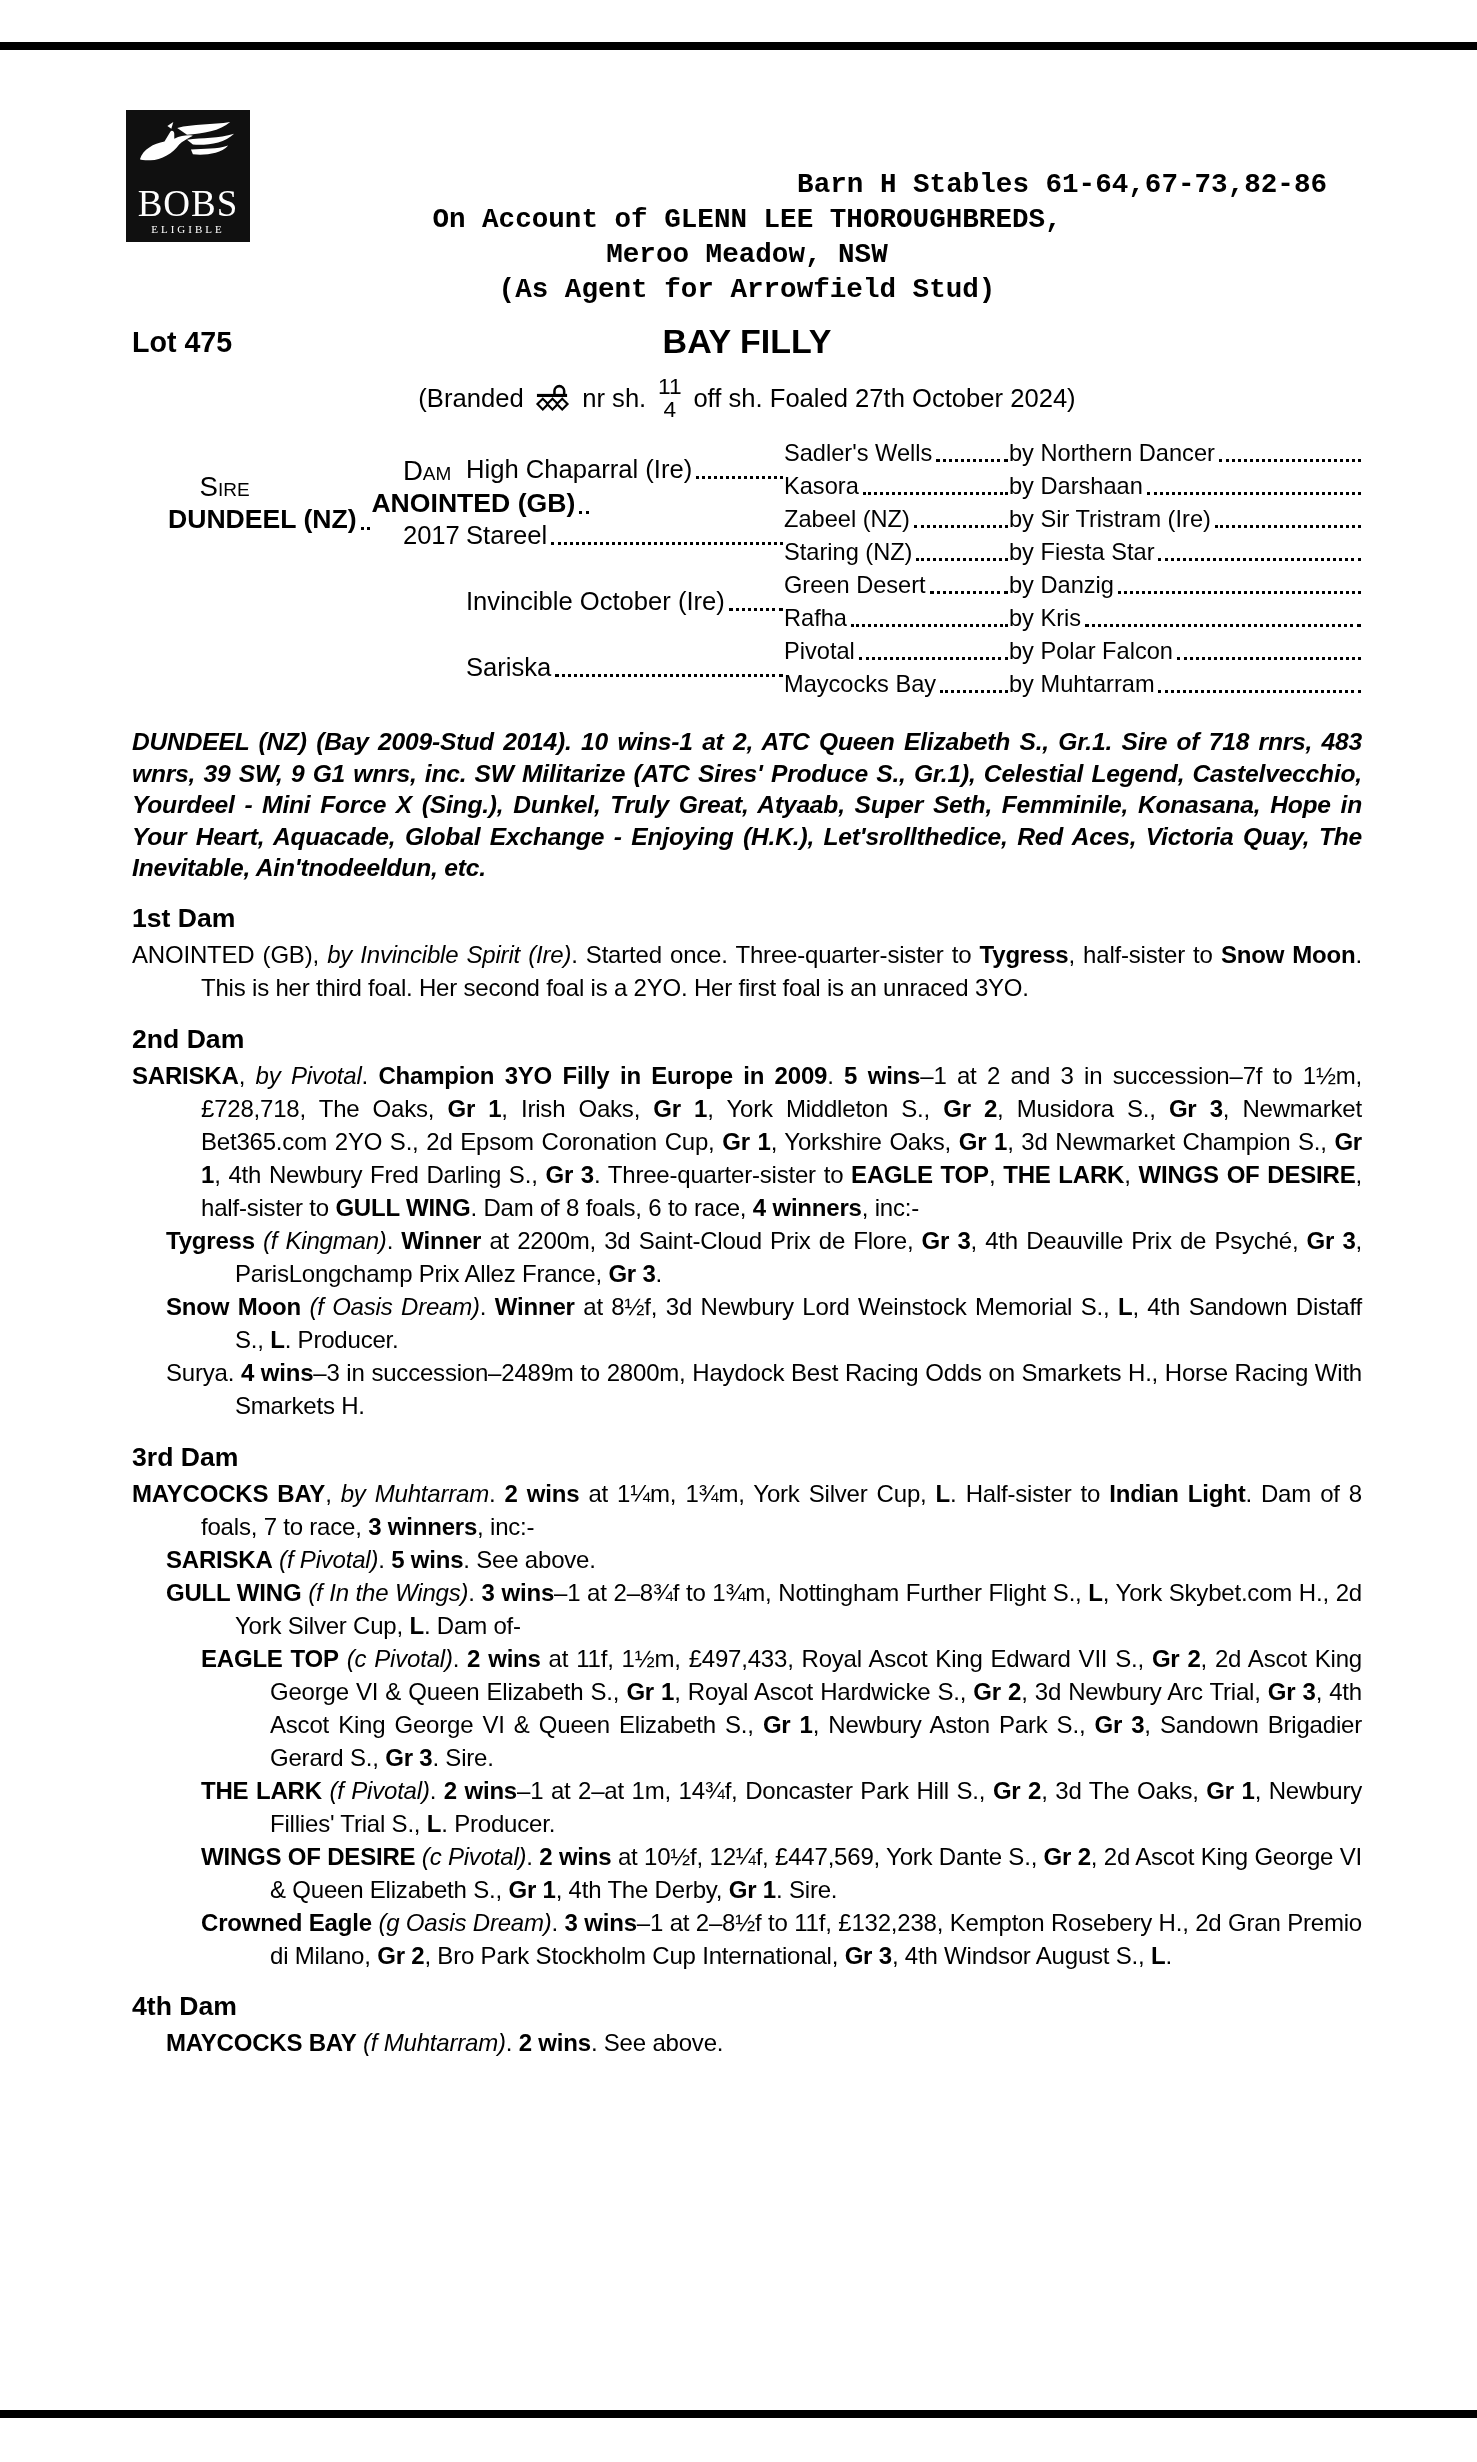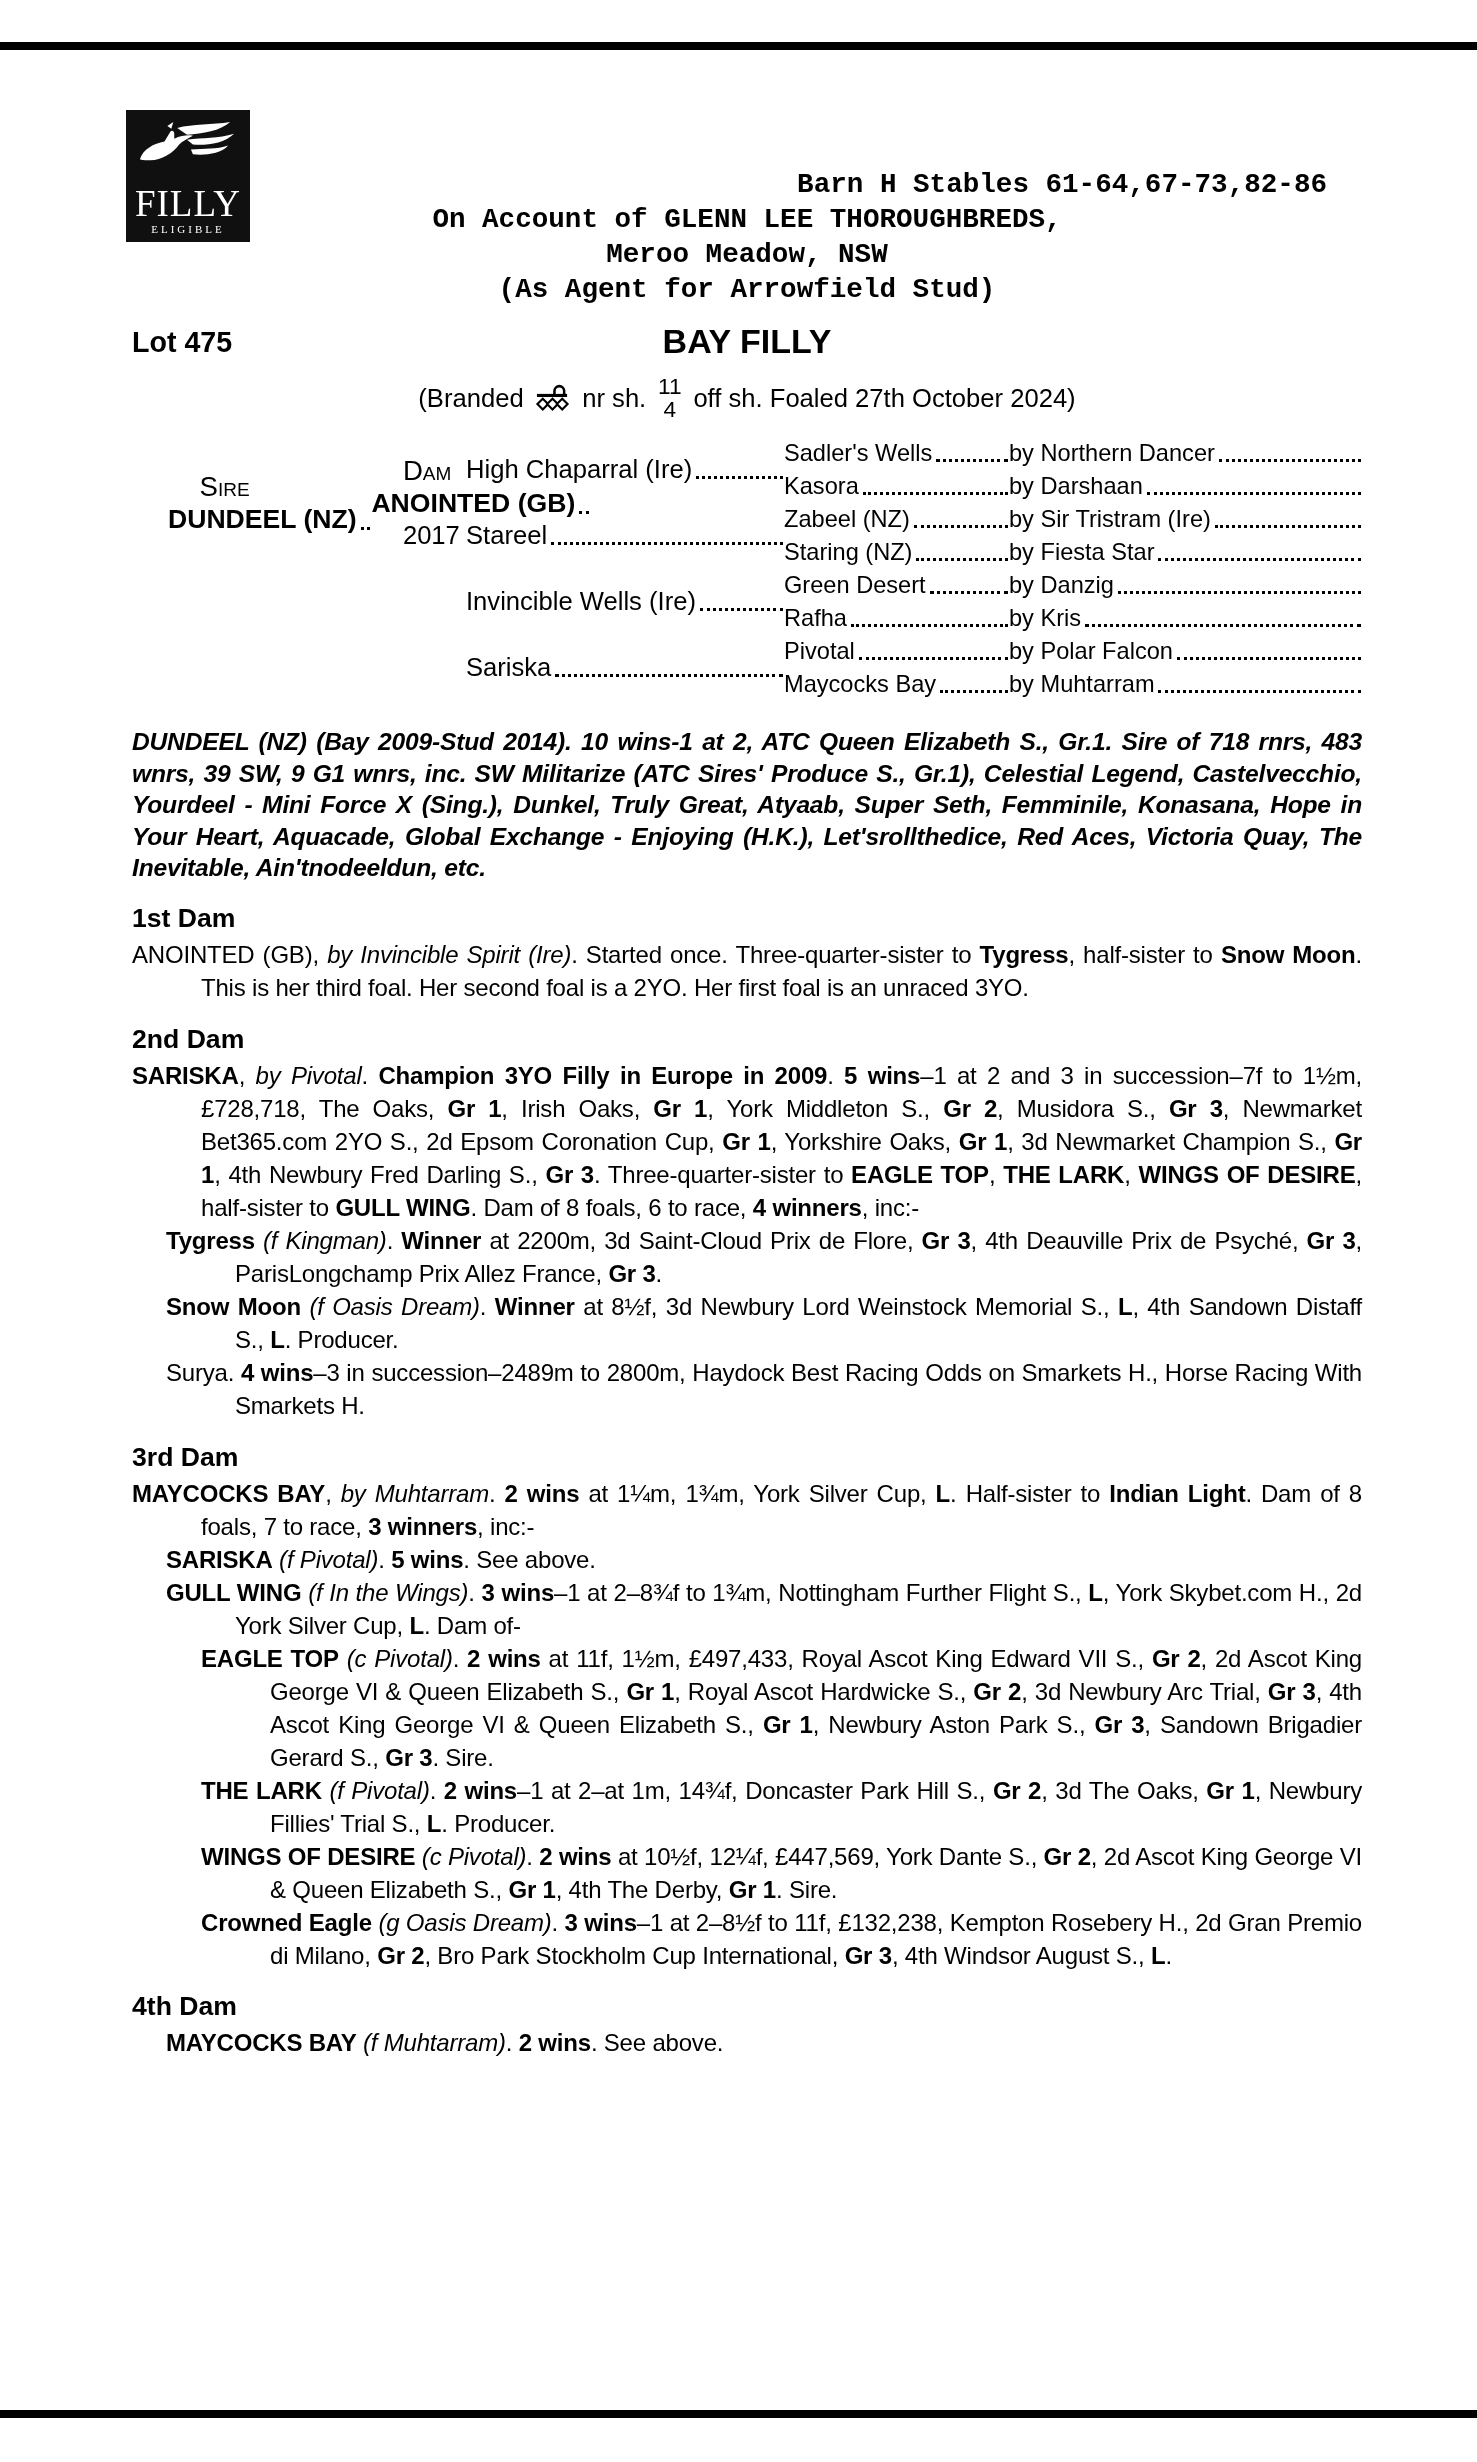--- a/index.html
+++ b/index.html
@@ -74,21 +74,21 @@
   <div class="logo">
     <svg width="112" height="51" viewBox="0 0 114 52">
       <g fill="#ffffff">
         <path d="M8 38 C11 28 22 22 33 20 L39 10 C40 8 43 9 43 12 L43 17 C50 14 57 13 62 14 C56 17 51 20 48 23 C42 32 28 40 17 39 C12 39 9 39 8 38 Z"></path>
         <path d="M46 6 C62 2 82 3 100 0 C90 9 72 12 56 13 Z"></path>
         <path d="M56 18 C72 16 88 17 104 12 C94 22 76 24 62 23 Z"></path>
         <path d="M60 28 C74 27 86 28 98 24 C90 33 74 34 62 33 Z"></path>
         <path d="M36 4 L42 0 L40 7 Z"></path>
       </g>
     </svg>
-    <div class="logo-bobs">FILLY</div>
+    <div class="logo-bobs">BOBS</div>
     <div class="logo-eligible">ELIGIBLE</div>
   </div>
 
   <div class="header-text">
     <div class="h-line h-barn">Barn H Stables 61-64,67-73,82-86</div>
     <div class="h-line">On Account of GLENN LEE THOROUGHBREDS,</div>
     <div class="h-line">Meroo Meadow, NSW</div>
     <div class="h-line">(As Agent for Arrowfield Stud)</div>
   </div>
 
@@ -146,21 +146,21 @@
           </div>
         </div>
         <div class="g2cell">
           <div class="lrow">
             <span>Stareel</span>
             <div class="leader"></div>
           </div>
         </div>
         <div class="g2cell">
           <div class="lrow">
-            <span>Invincible Wells (Ire)</span>
+            <span>Invincible October (Ire)</span>
             <div class="leader"></div>
           </div>
         </div>
         <div class="g2cell">
           <div class="lrow">
             <span>Sariska</span>
             <div class="leader"></div>
           </div>
         </div>
       </div>

